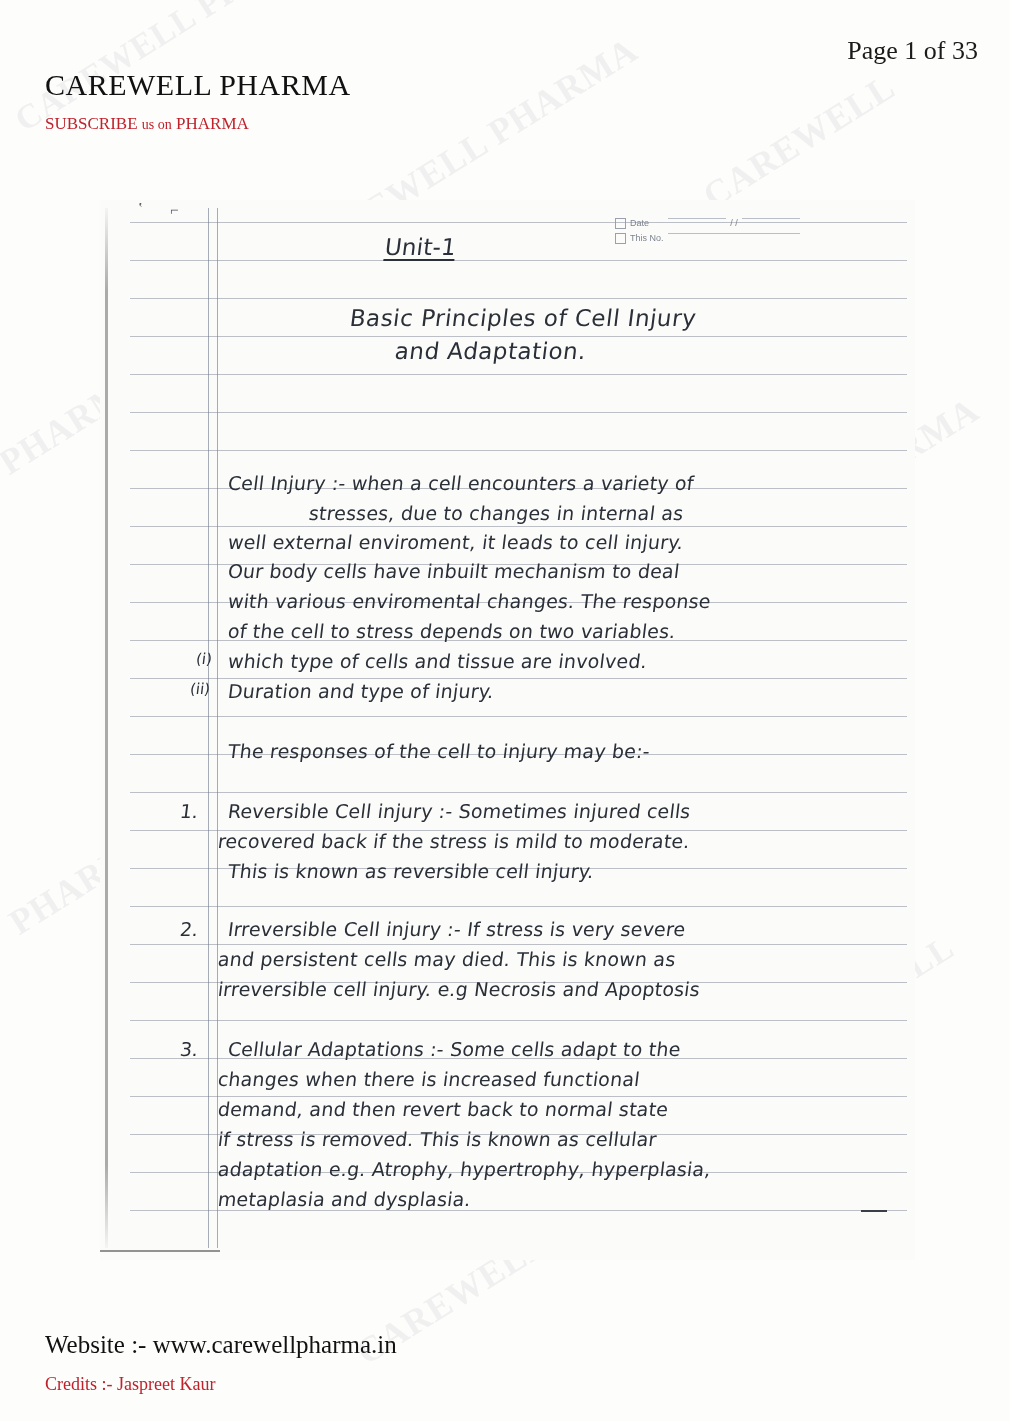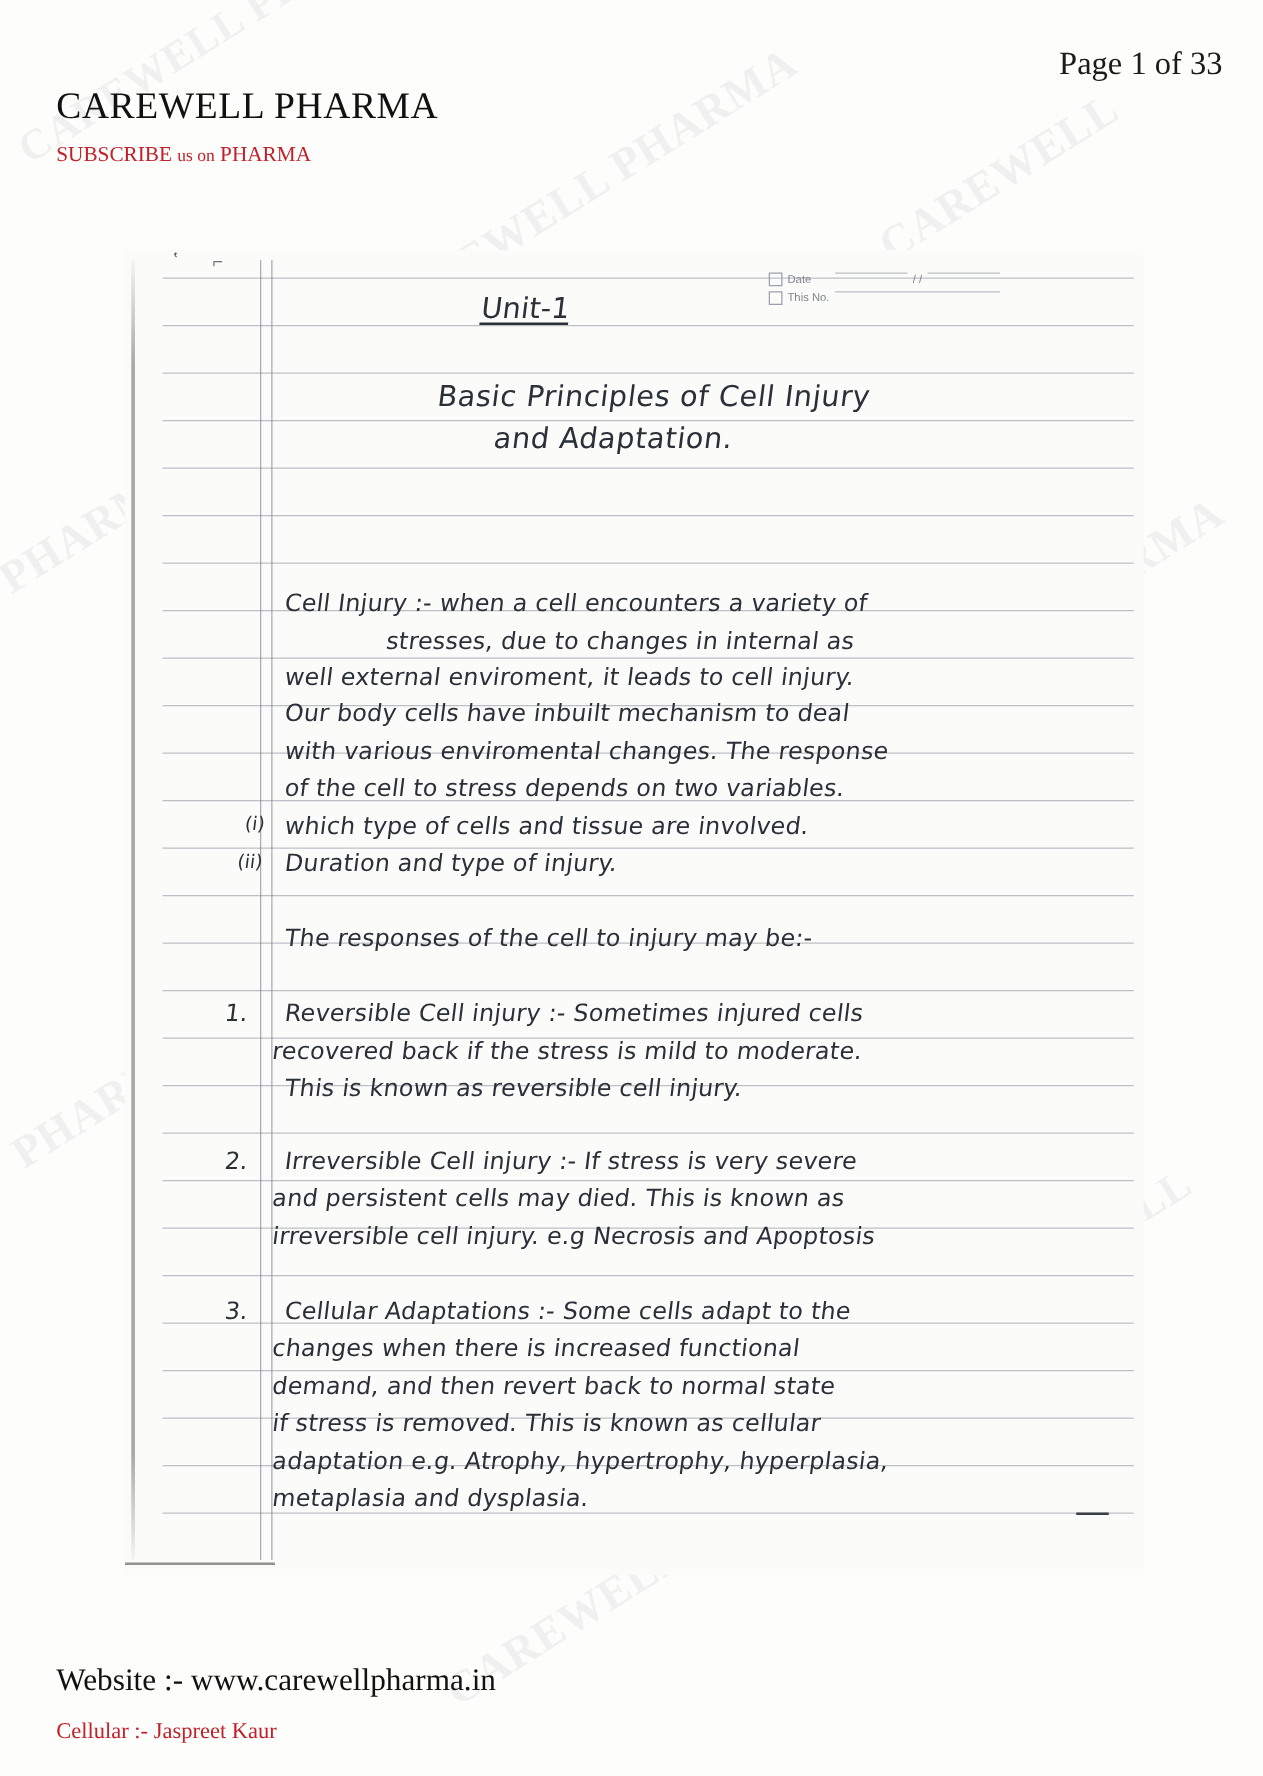--- a/index.html
+++ b/index.html
@@ -302,14 +302,14 @@
     <div class="hw-line" style="top:868px; left:118px;">changes when there is increased functional</div>
     <div class="hw-line" style="top:898px; left:118px;">demand, and then revert back to normal state</div>
     <div class="hw-line" style="top:928px; left:118px;">if stress is removed. This is known as cellular</div>
     <div class="hw-line" style="top:958px; left:118px;">adaptation e.g. Atrophy, hypertrophy, hyperplasia,</div>
     <div class="hw-line" style="top:988px; left:118px;">metaplasia and dysplasia.</div>
 
     <div class="tail"></div>
   </div>
 
   <div class="website">Website :- www.carewellpharma.in</div>
-  <div class="credits">Cellular :- Jaspreet Kaur</div>
+  <div class="credits">Credits :- Jaspreet Kaur</div>
 </div>
 
 </body></html>

